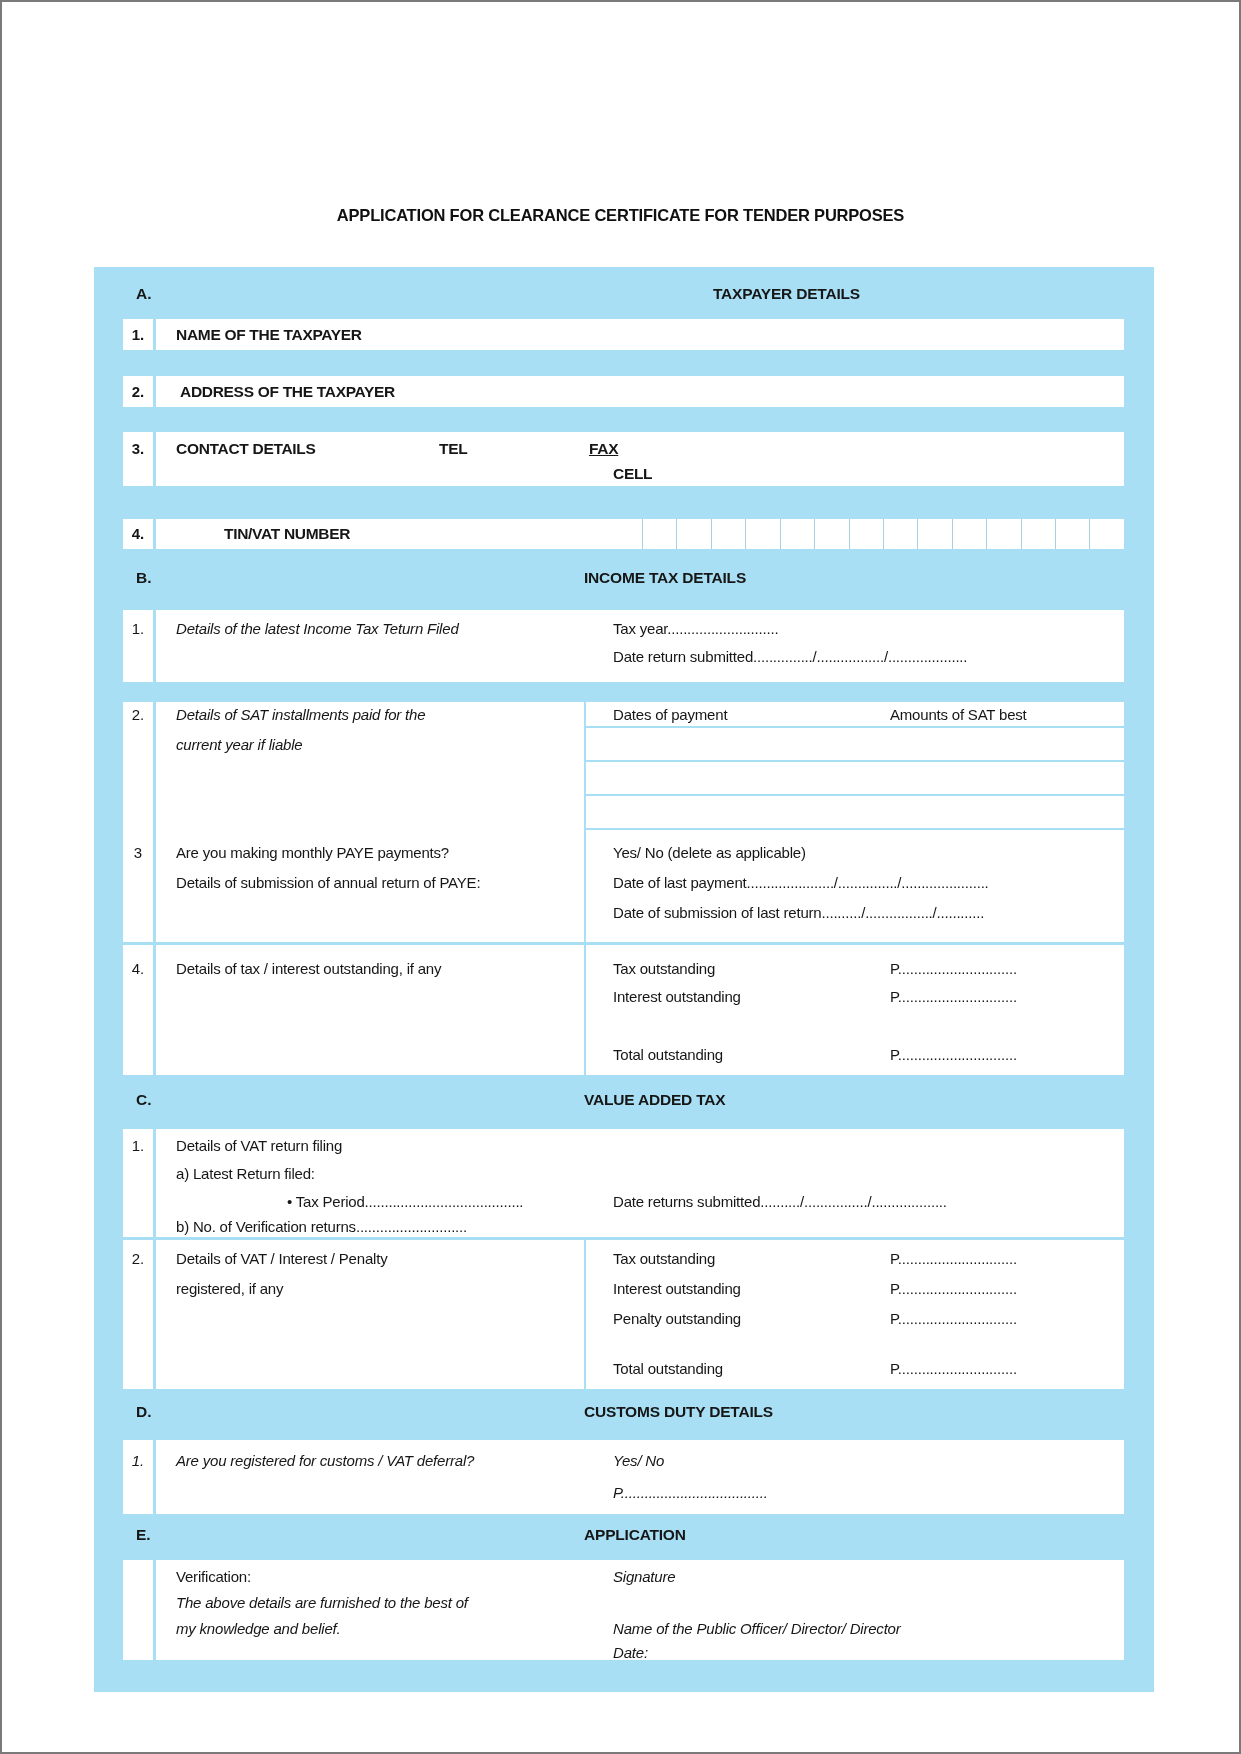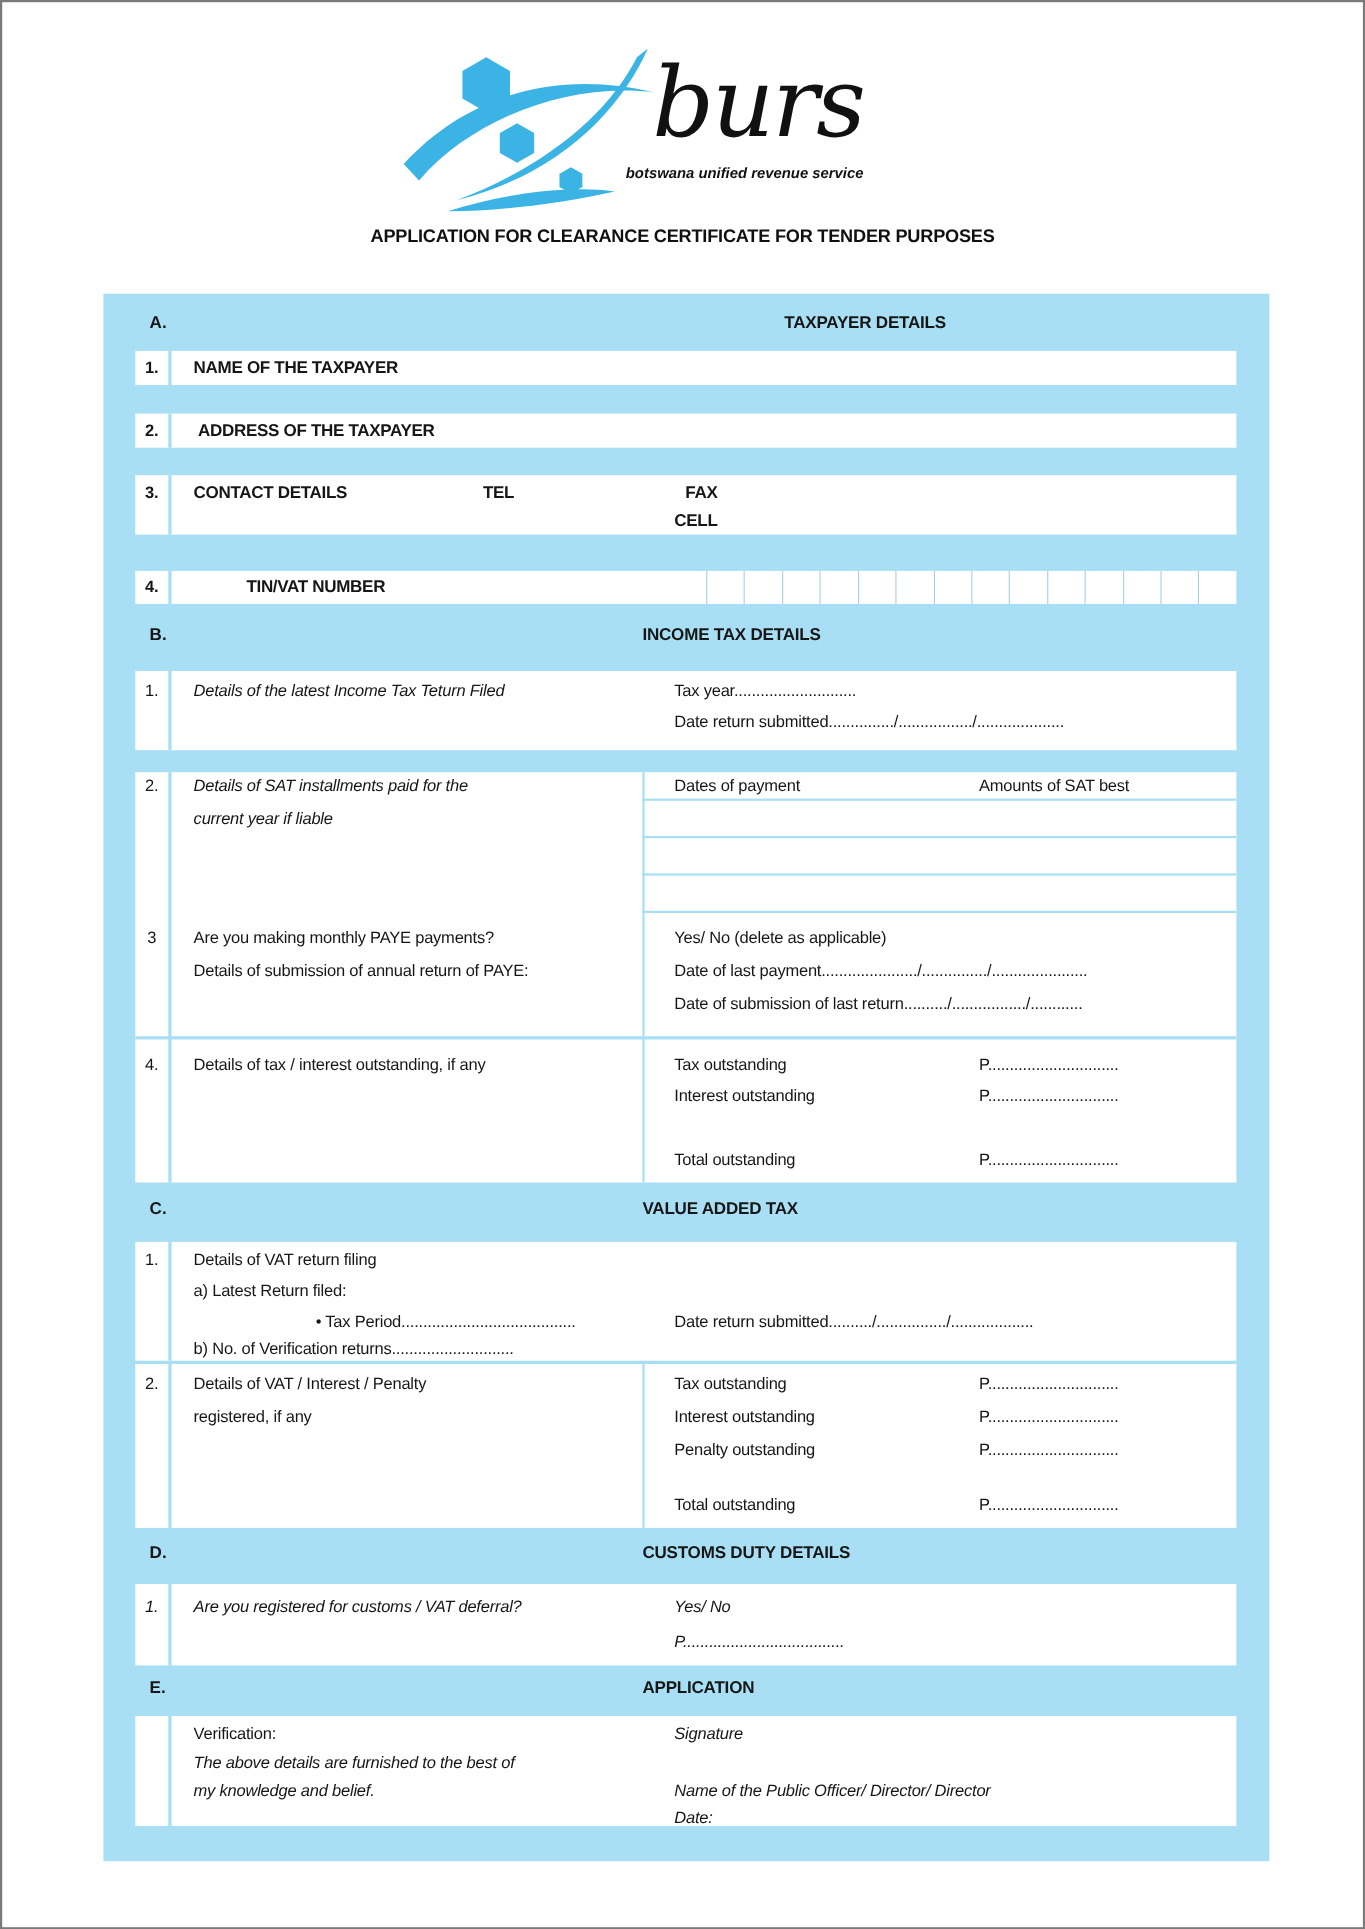--- a/index.html
+++ b/index.html
@@ -42,34 +42,20 @@
   .hline{position:absolute;height:2px;background:var(--panel,#A8DFF4);}
   
   .tin-boxes{position:absolute;left:519px;top:0;height:100%;width:482px;display:flex;}
   .tin-cell{flex:1;border-left:1px solid #a9cfe0;height:100%;}
 </style>
 </head>
 <body>
 
 <div class="page">
 
-  <div class="logo">
-    <svg width="232" height="150" viewBox="0 0 232 150">
-      <g fill="#3BB4E5">
-        <path d="M0,105 C55,45 135,18 228,40 C150,30 62,64 14,120 Z"></path>
-        <path d="M222,0 C196,58 140,115 48,138 C128,108 186,60 212,8 Z"></path>
-        <path d="M40,148 C90,132 150,124 192,130 C148,140 88,148 40,148 Z"></path>
-        <polygon points="75,8 96.6,20.5 96.6,45.5 75,58 53.4,45.5 53.4,20.5"></polygon>
-        <polygon points="103,68 118.6,77 118.6,95 103,104 87.4,95 87.4,77"></polygon>
-        <polygon points="152,108 162.4,114 162.4,126 152,132 141.6,126 141.6,114"></polygon>
-      </g>
-    </svg>
-    <div class="wordmark">burs</div>
-    <div class="tagline">botswana unified revenue service</div>
-  </div>
 
   <div class="title1">APPLICATION FOR CLEARANCE CERTIFICATE FOR TENDER PURPOSES</div>
 
   <div class="panel">
 
     <div class="band-id" style="top:18px;">A.</div>
     <div class="band-title" style="left:619px;top:18px;">TAXPAYER DETAILS</div>
 
     <div class="row" style="top:52px;height:31px;">
       <div class="numcell" style="top:7px;font-weight:bold;">1.</div>
@@ -81,21 +67,21 @@
       <div class="numcell" style="top:7px;font-weight:bold;">2.</div>
       <div class="numdiv"></div>
       <div class="lbl" style="left:57px;top:7px;">ADDRESS OF THE TAXPAYER</div>
     </div>
 
     <div class="row" style="top:165px;height:54px;">
       <div class="numcell" style="top:8px;font-weight:bold;">3.</div>
       <div class="numdiv"></div>
       <div class="lbl" style="left:53px;top:8px;">CONTACT DETAILS</div>
       <div class="lbl" style="left:316px;top:8px;">TEL</div>
-      <div class="lbl" style="left:500px;top:8px;">FAX</div>
+      <div class="lbl" style="left:466px;top:8px;text-decoration:underline;">FAX</div>
       <div class="lbl" style="left:490px;top:33px;">CELL</div>
     </div>
 
     <div class="row" style="top:252px;height:30px;">
       <div class="numcell" style="top:6px;font-weight:bold;">4.</div>
       <div class="numdiv"></div>
       <div class="lbl" style="left:53px;top:6px;margin-left:48px;">TIN/VAT NUMBER</div>
       <div class="tin-boxes">
           <div class="tin-cell"></div>
           <div class="tin-cell"></div>
@@ -159,21 +145,21 @@
 
     <div class="band-id" style="top:824px;">C.</div>
     <div class="band-title" style="left:490px;top:824px;">VALUE ADDED TAX</div>
 
     <div class="row" style="top:862px;height:108px;">
       <div class="numcell" style="top:8px;">1.</div>
       <div class="numdiv"></div>
       <div class="txt" style="left:53px;top:8px;">Details of VAT return filing</div>
       <div class="txt" style="left:53px;top:36px;">a) Latest Return filed:</div>
       <div class="txt" style="left:164px;top:64px;">• Tax Period........................................</div>
-      <div class="txt" style="left:490px;top:64px;">Date return submitted........../................/...................</div>
+      <div class="txt" style="left:490px;top:64px;">Date returns submitted........../................/...................</div>
       <div class="txt" style="left:53px;top:89px;">b)  No. of Verification returns............................</div>
     </div>
 
     <div class="row" style="top:973px;height:149px;">
       <div class="numcell" style="top:10px;">2.</div>
       <div class="numdiv"></div>
       <div class="vdiv"></div>
       <div class="txt" style="left:53px;top:10px;">Details of VAT / Interest / Penalty</div>
       <div class="txt" style="left:53px;top:40px;">registered, if any</div>
       <div class="txt" style="left:490px;top:10px;">Tax outstanding</div>

